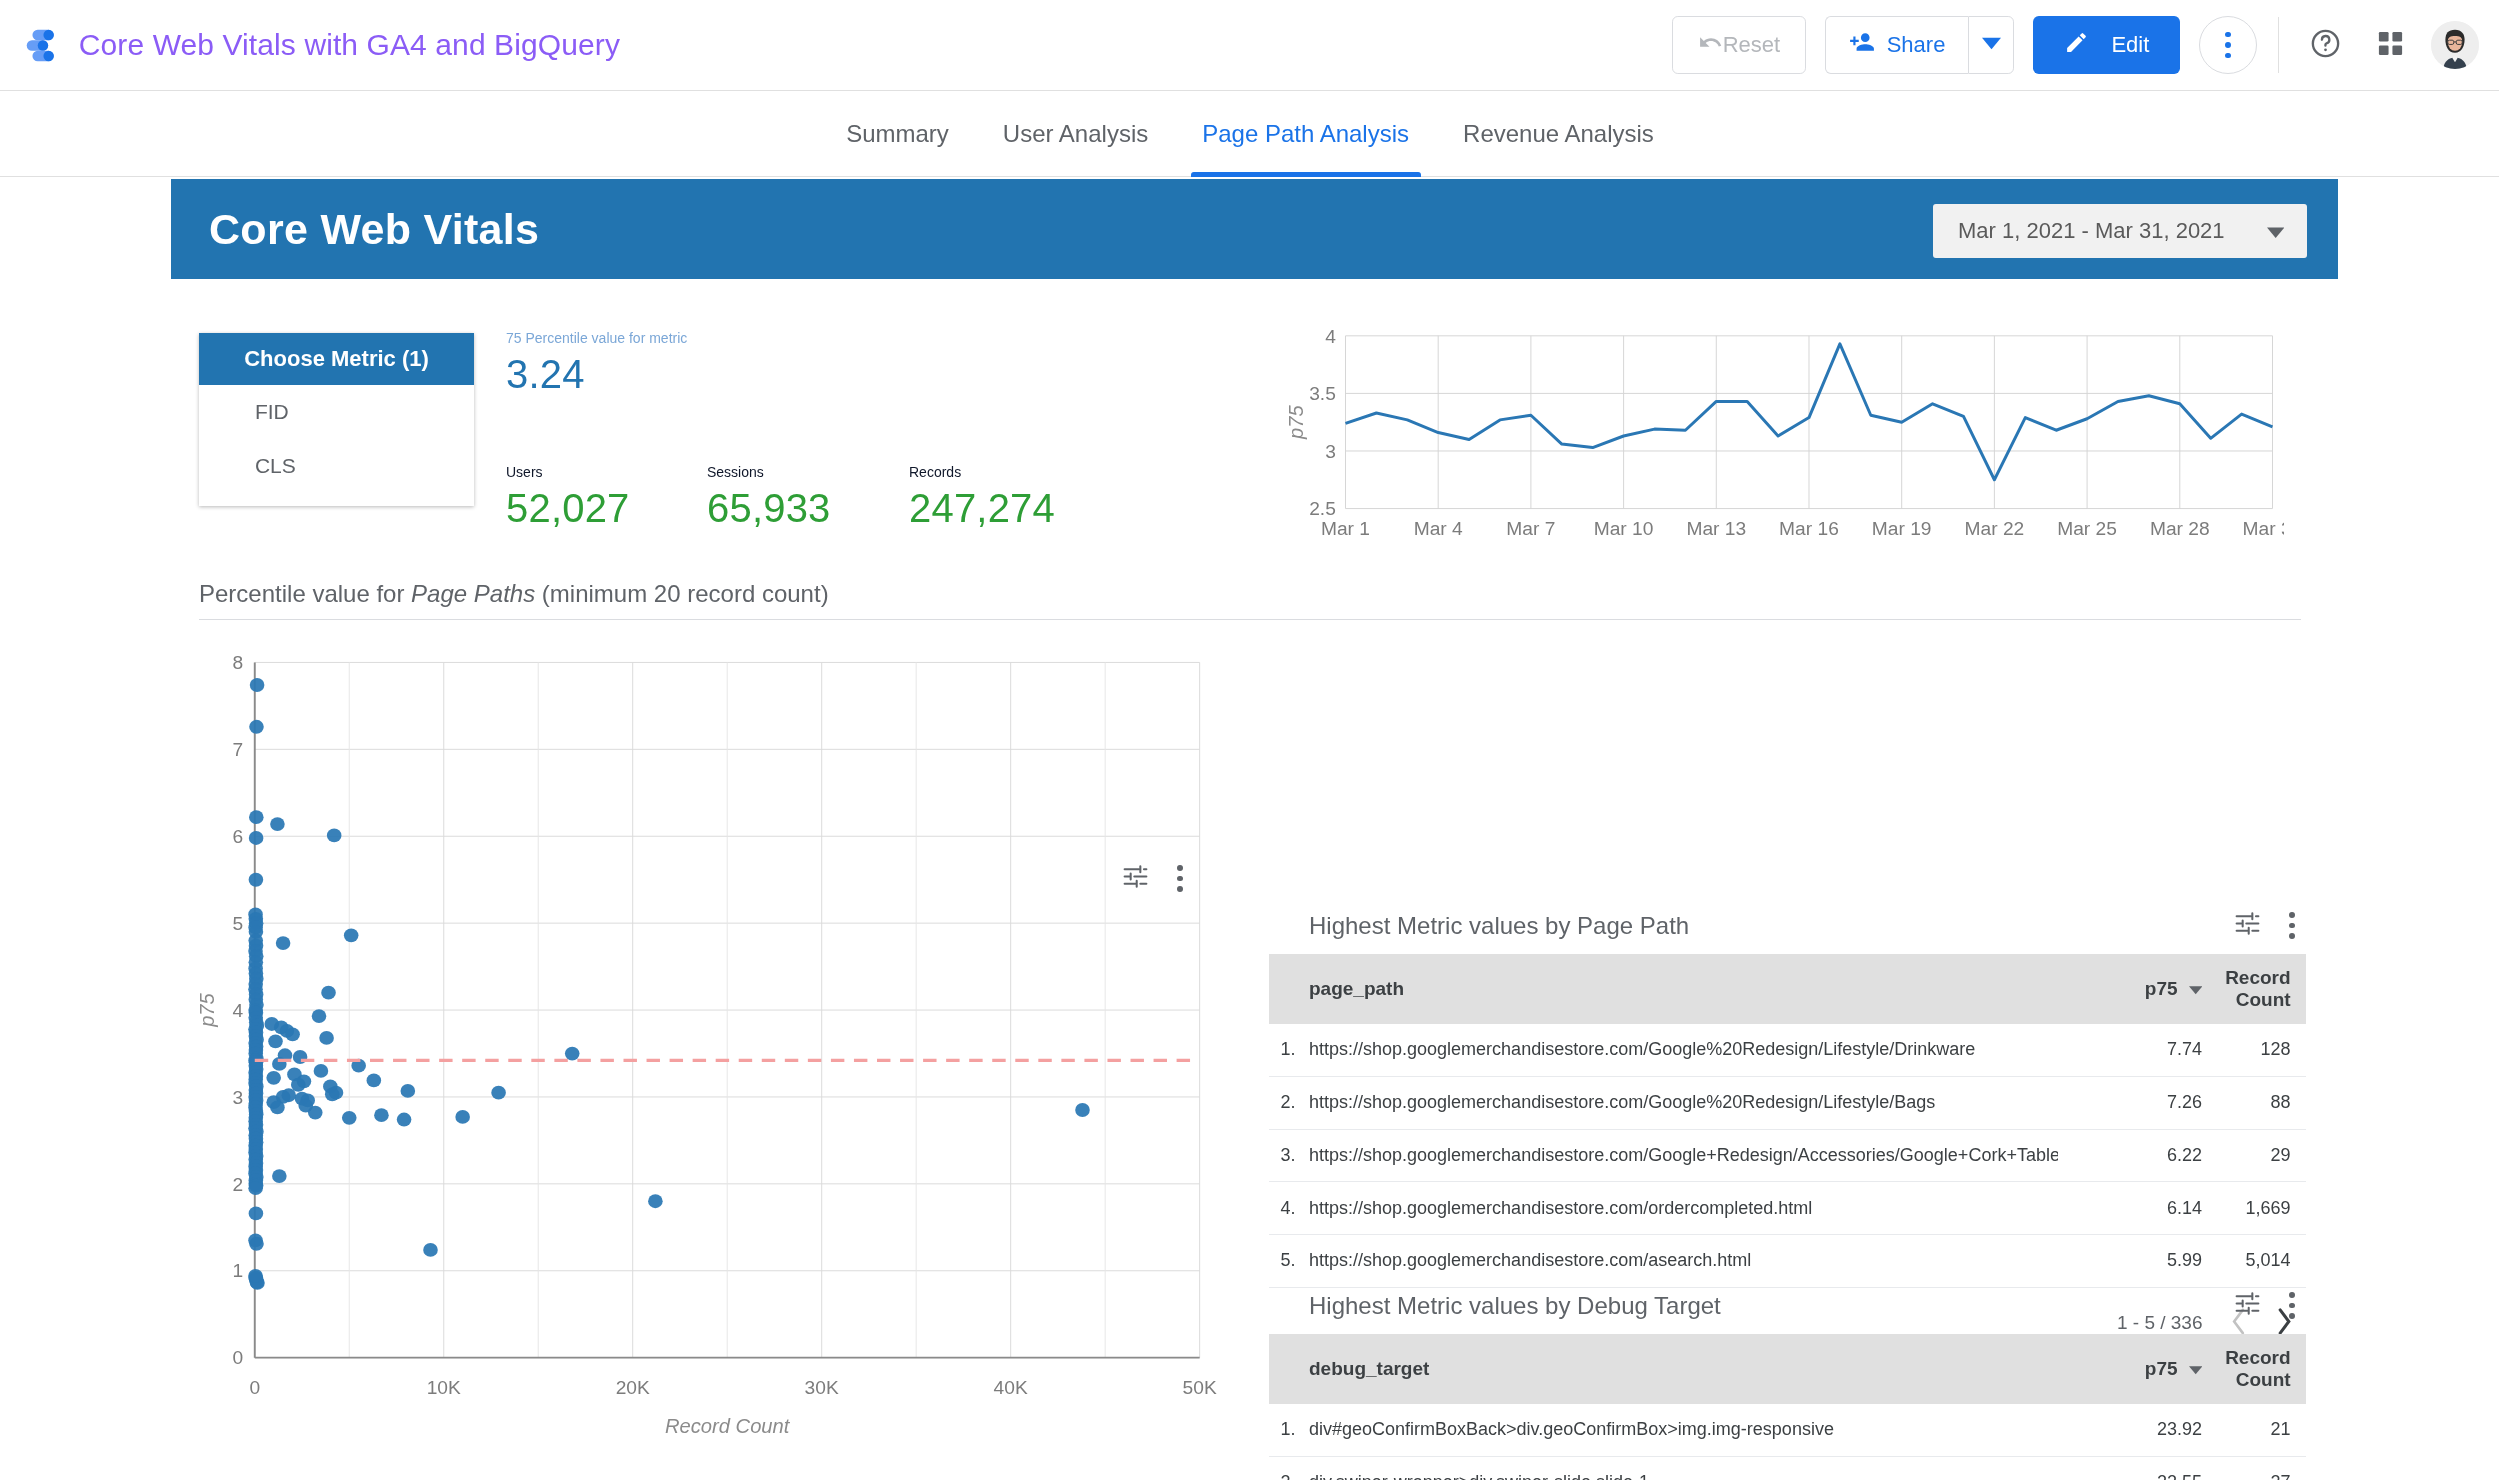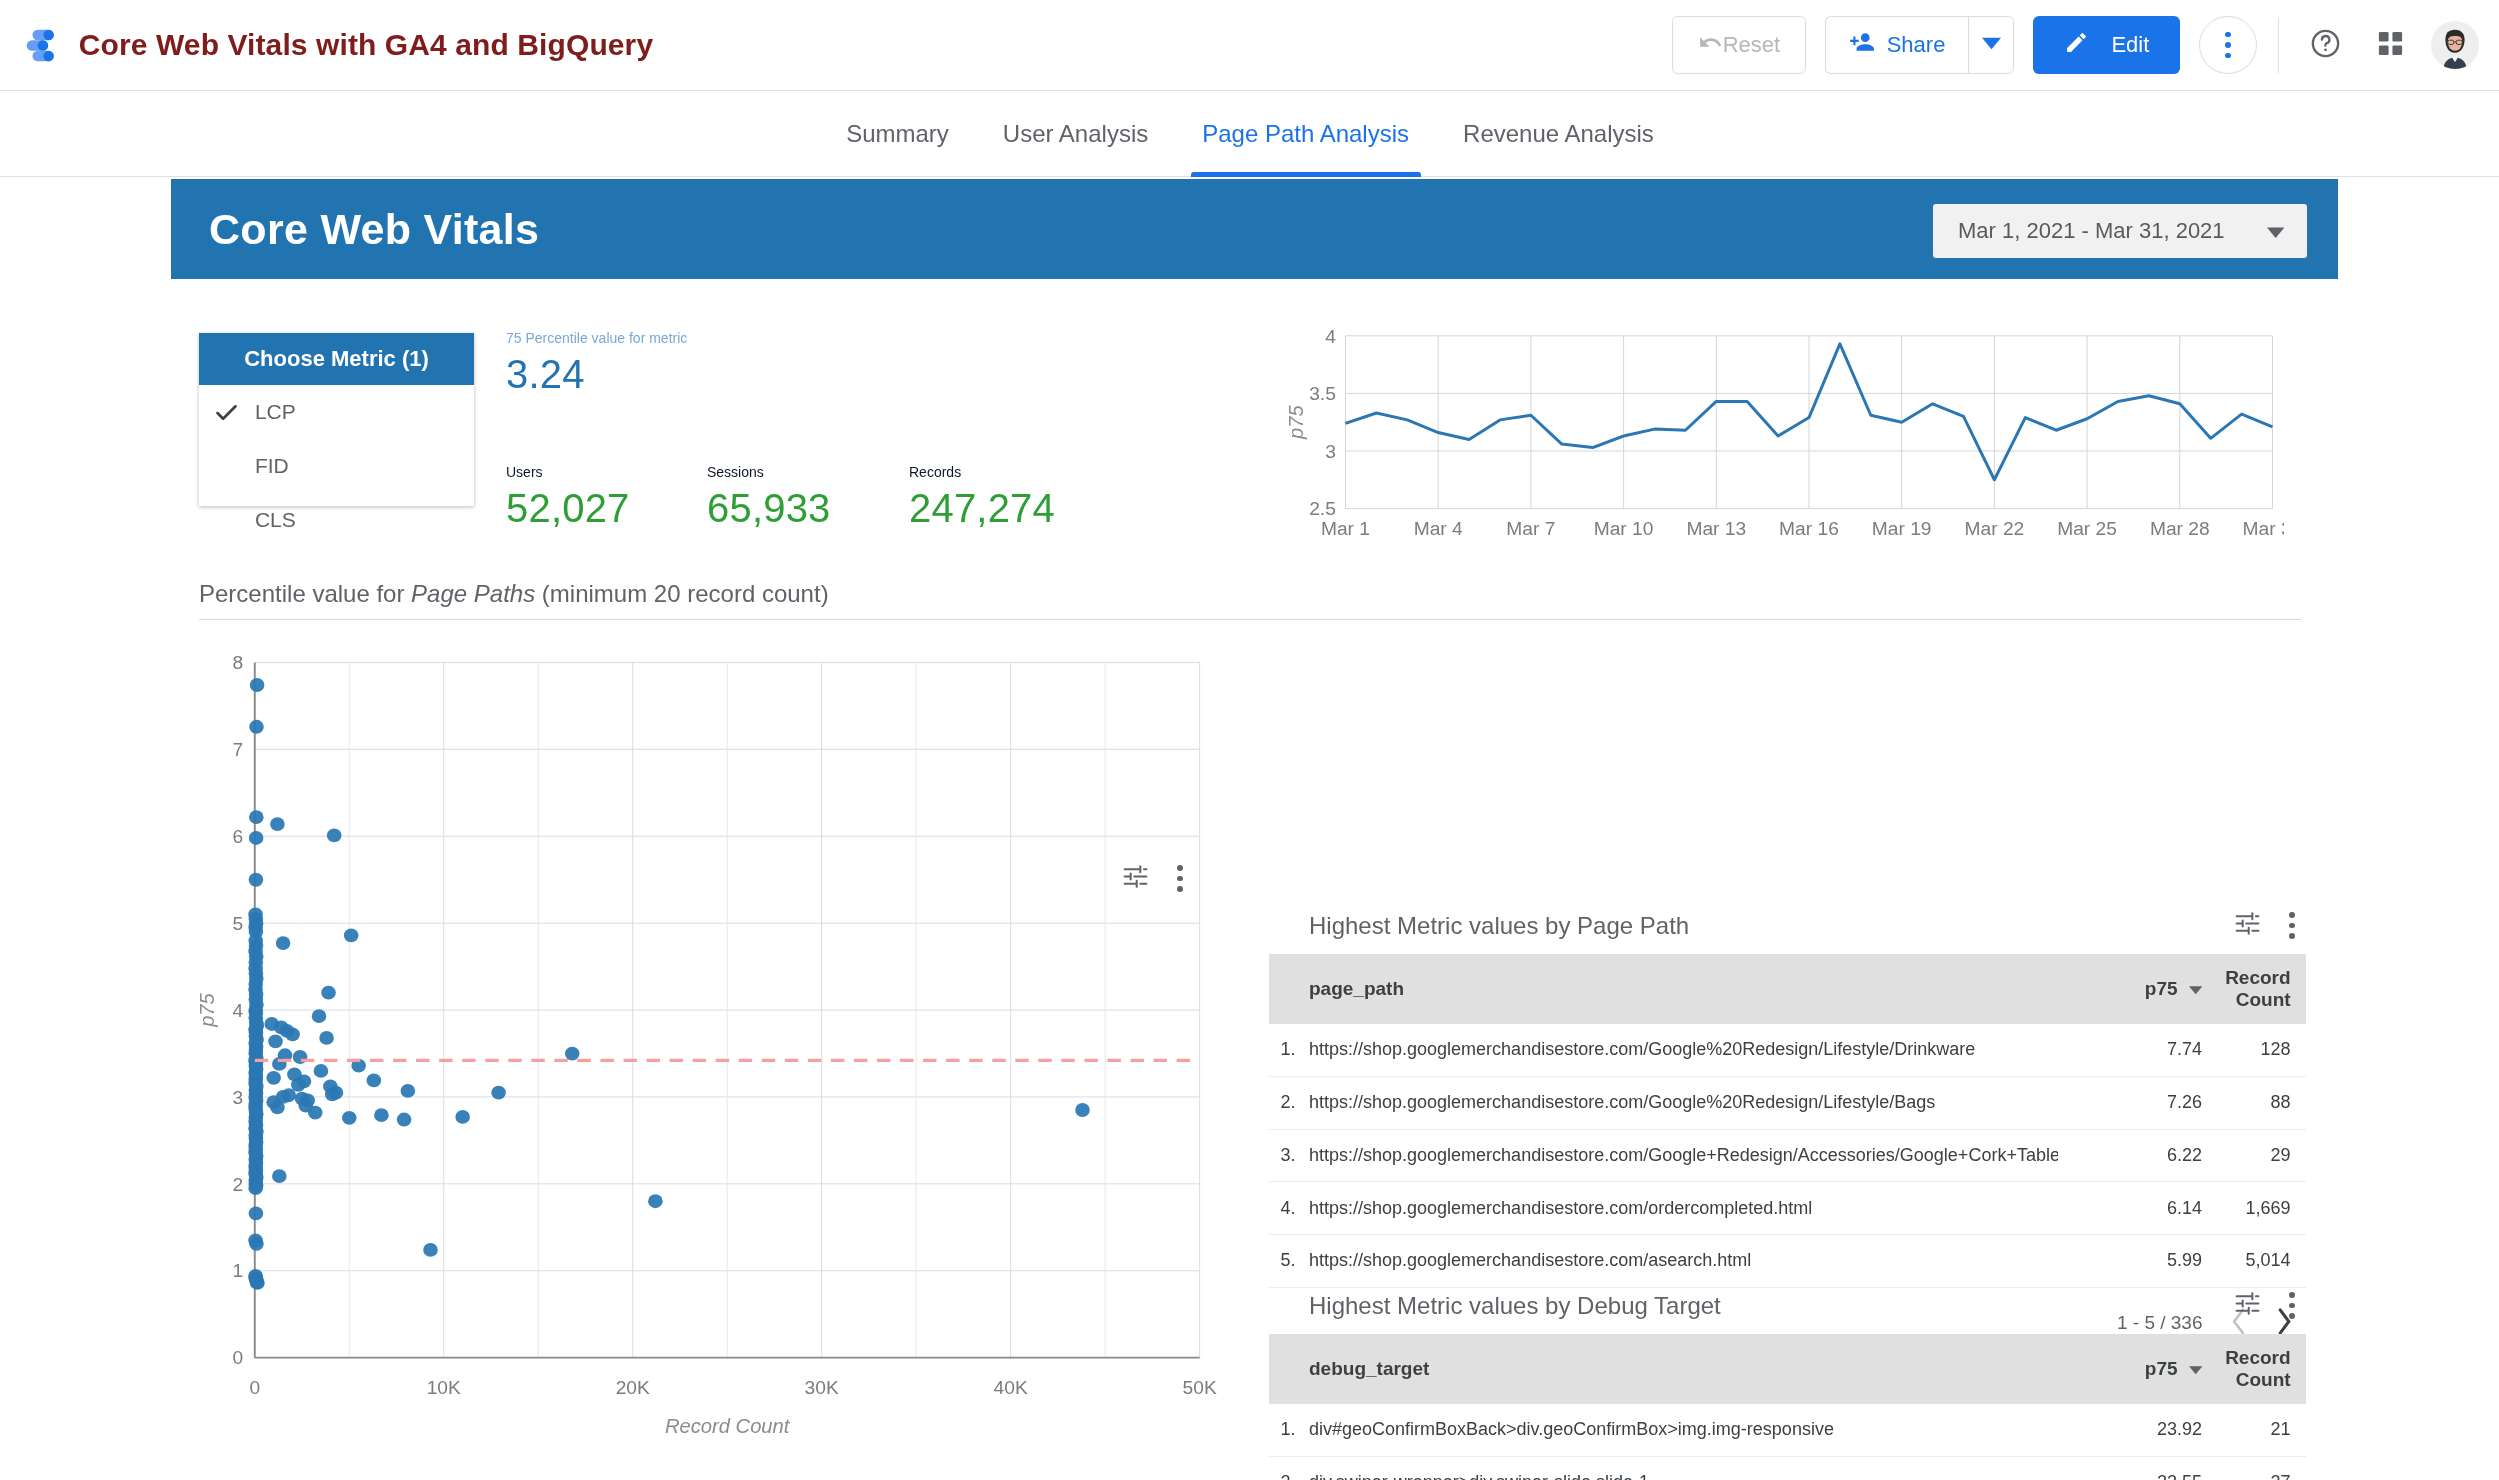--- a/index.html
+++ b/index.html
@@ -11,22 +11,22 @@
   }
 
   
   .appbar {
     position: absolute; top: 0; left: 0; width: 2500px; height: 91px;
     background: #fff; border-bottom: 1px solid #e0e0e0;
     display: flex; align-items: center;
   }
   .logo-wrap { margin-left: 17.3px; width: 50px; height: 50px; display:flex; align-items:center; justify-content:center; }
   .doc-title {
-    font-size: 30px; color: #7f1d1d; margin-left: 11.5px;
-    white-space: nowrap; font-weight: 700; letter-spacing: 0.1px;
+    font-size: 30px; color: #8b5cf6; margin-left: 11.5px;
+    white-space: nowrap; font-weight: 400; letter-spacing: 0.1px;
   }
   .appbar-right { margin-left: auto; display: flex; align-items: center; padding-right: 21px; gap: 0; }
   .btn-reset {
     display: flex; align-items: center; gap: 0;
     height: 58px; padding: 0 25px; border: 1px solid #dadce0; border-radius: 5.8px;
     color: #b4b7bb; font-size: 22px; background: #fff; margin-right: 19px;
   }
   .share-group { display: flex; height: 58px; margin-right: 19px; }
   .btn-share {
     display: flex; align-items: center; gap: 11.5px;
@@ -266,28 +266,20 @@
       <span class="caret">
         <svg width="17.3" height="11.5" viewBox="0 0 10 6">
             <path d="M0 0h10L5 6z" fill="#5f6368"></path>
           </svg>
       </span>
     </div>
   </div>
 
   <div class="metric-box">
     <div class="metric-head">Choose Metric (1)</div>
-    <div class="metric-item">
-      <span class="metric-check">
-        <svg width="27" height="27" viewBox="0 0 24 24" fill="none" stroke="#3c4043" stroke-width="2.4" stroke-linecap="round" stroke-linejoin="round">
-            <path d="M4 12.5l5 5L20 6.5"></path>
-          </svg>
-      </span>
-      <span class="metric-label">LCP</span>
-    </div>
     <div class="metric-item">
       <span class="metric-check"></span>
       <span class="metric-label">FID</span>
     </div>
     <div class="metric-item">
       <span class="metric-check"></span>
       <span class="metric-label">CLS</span>
     </div>
   </div>
 

